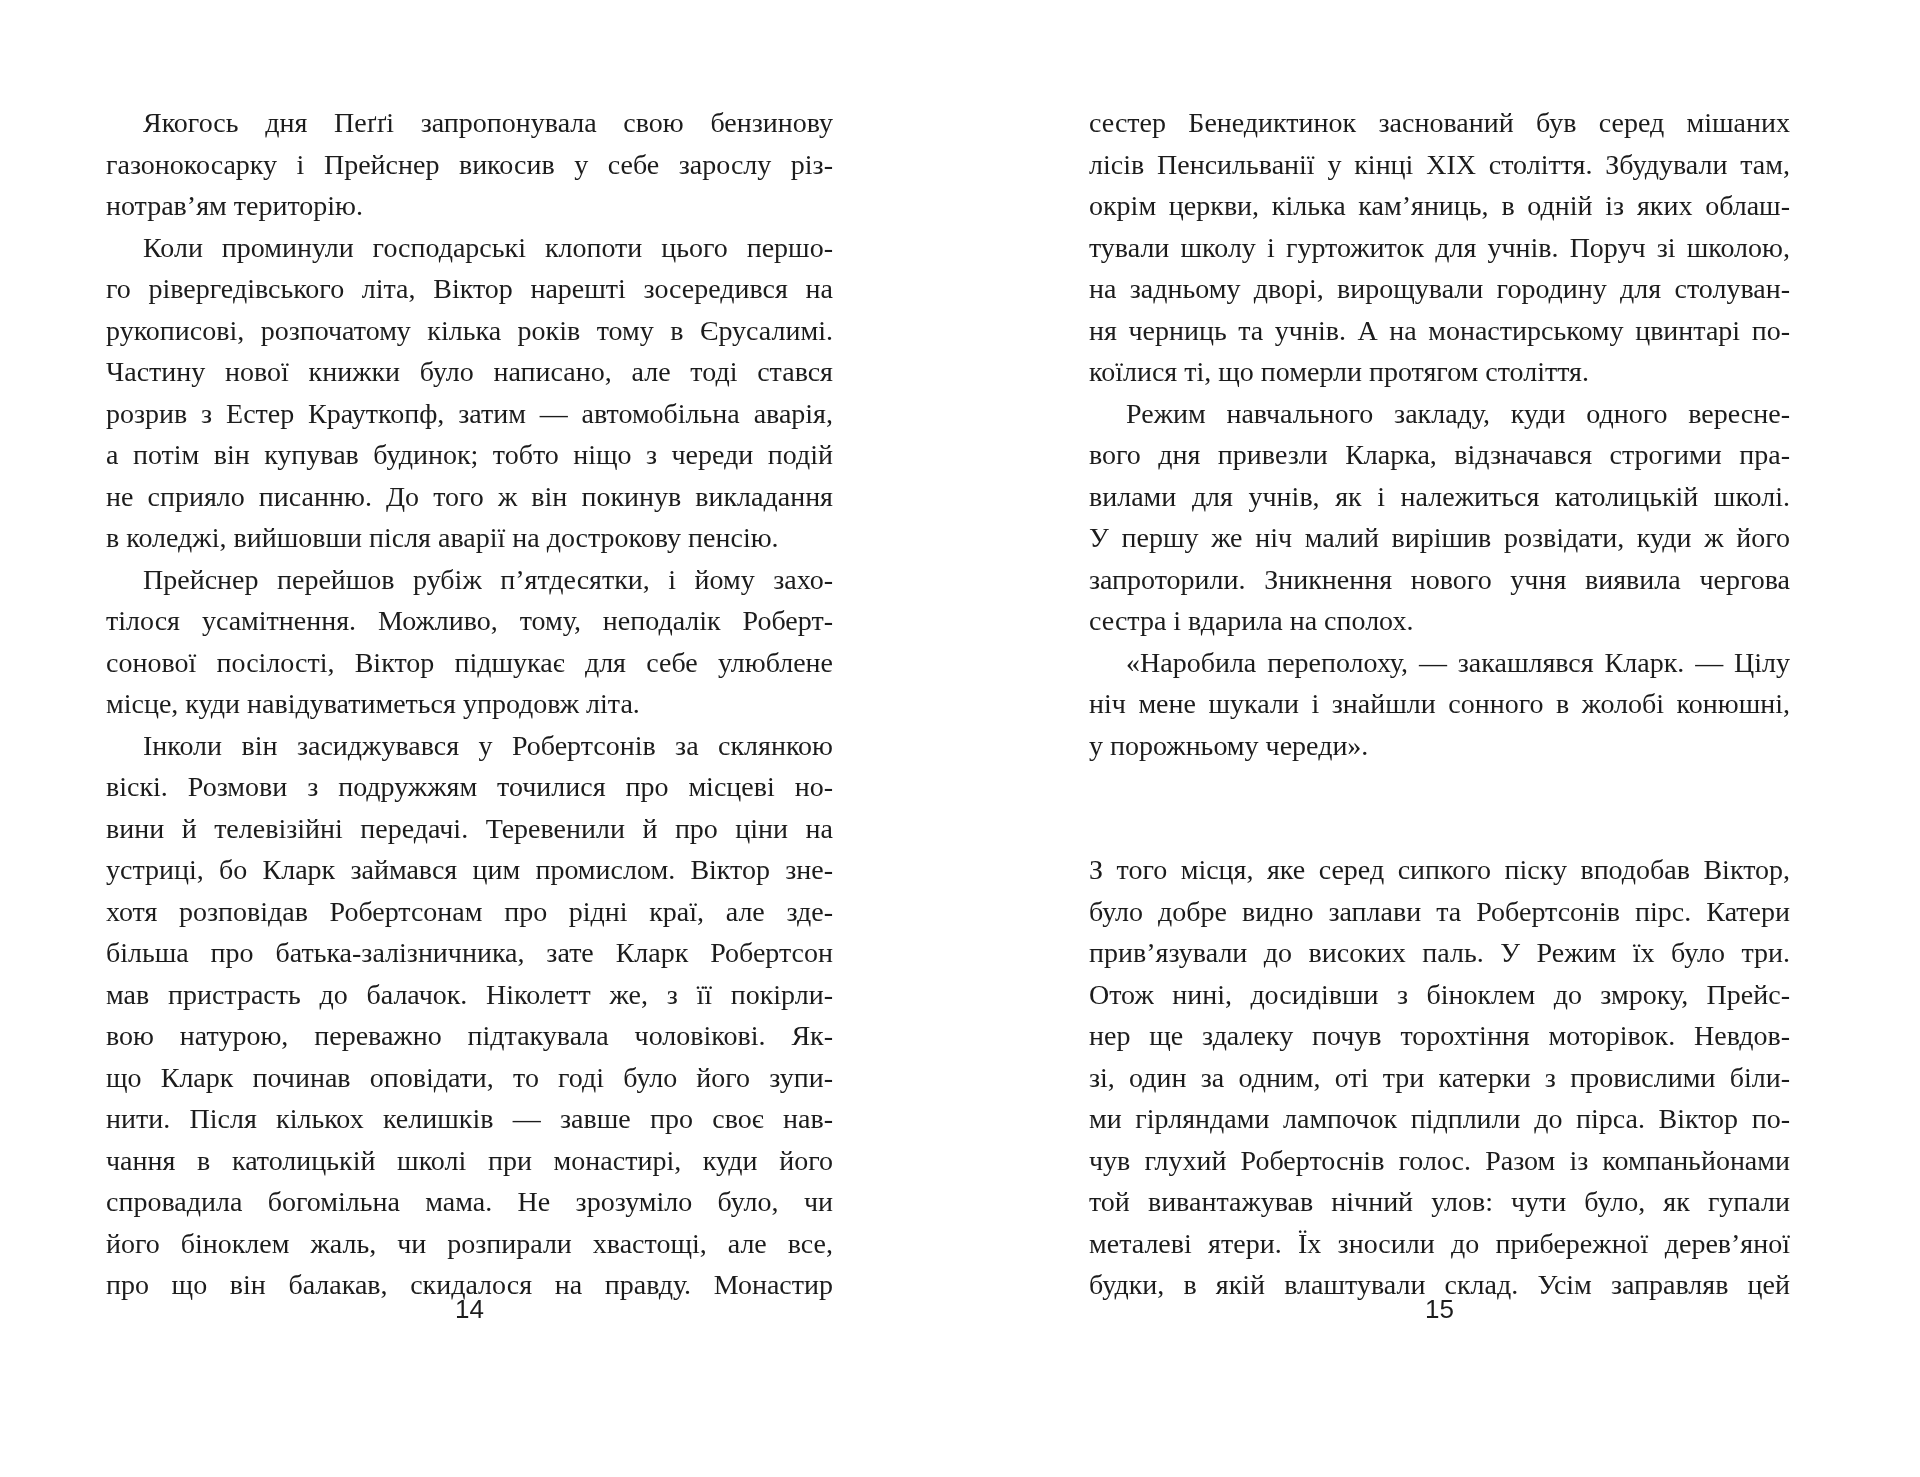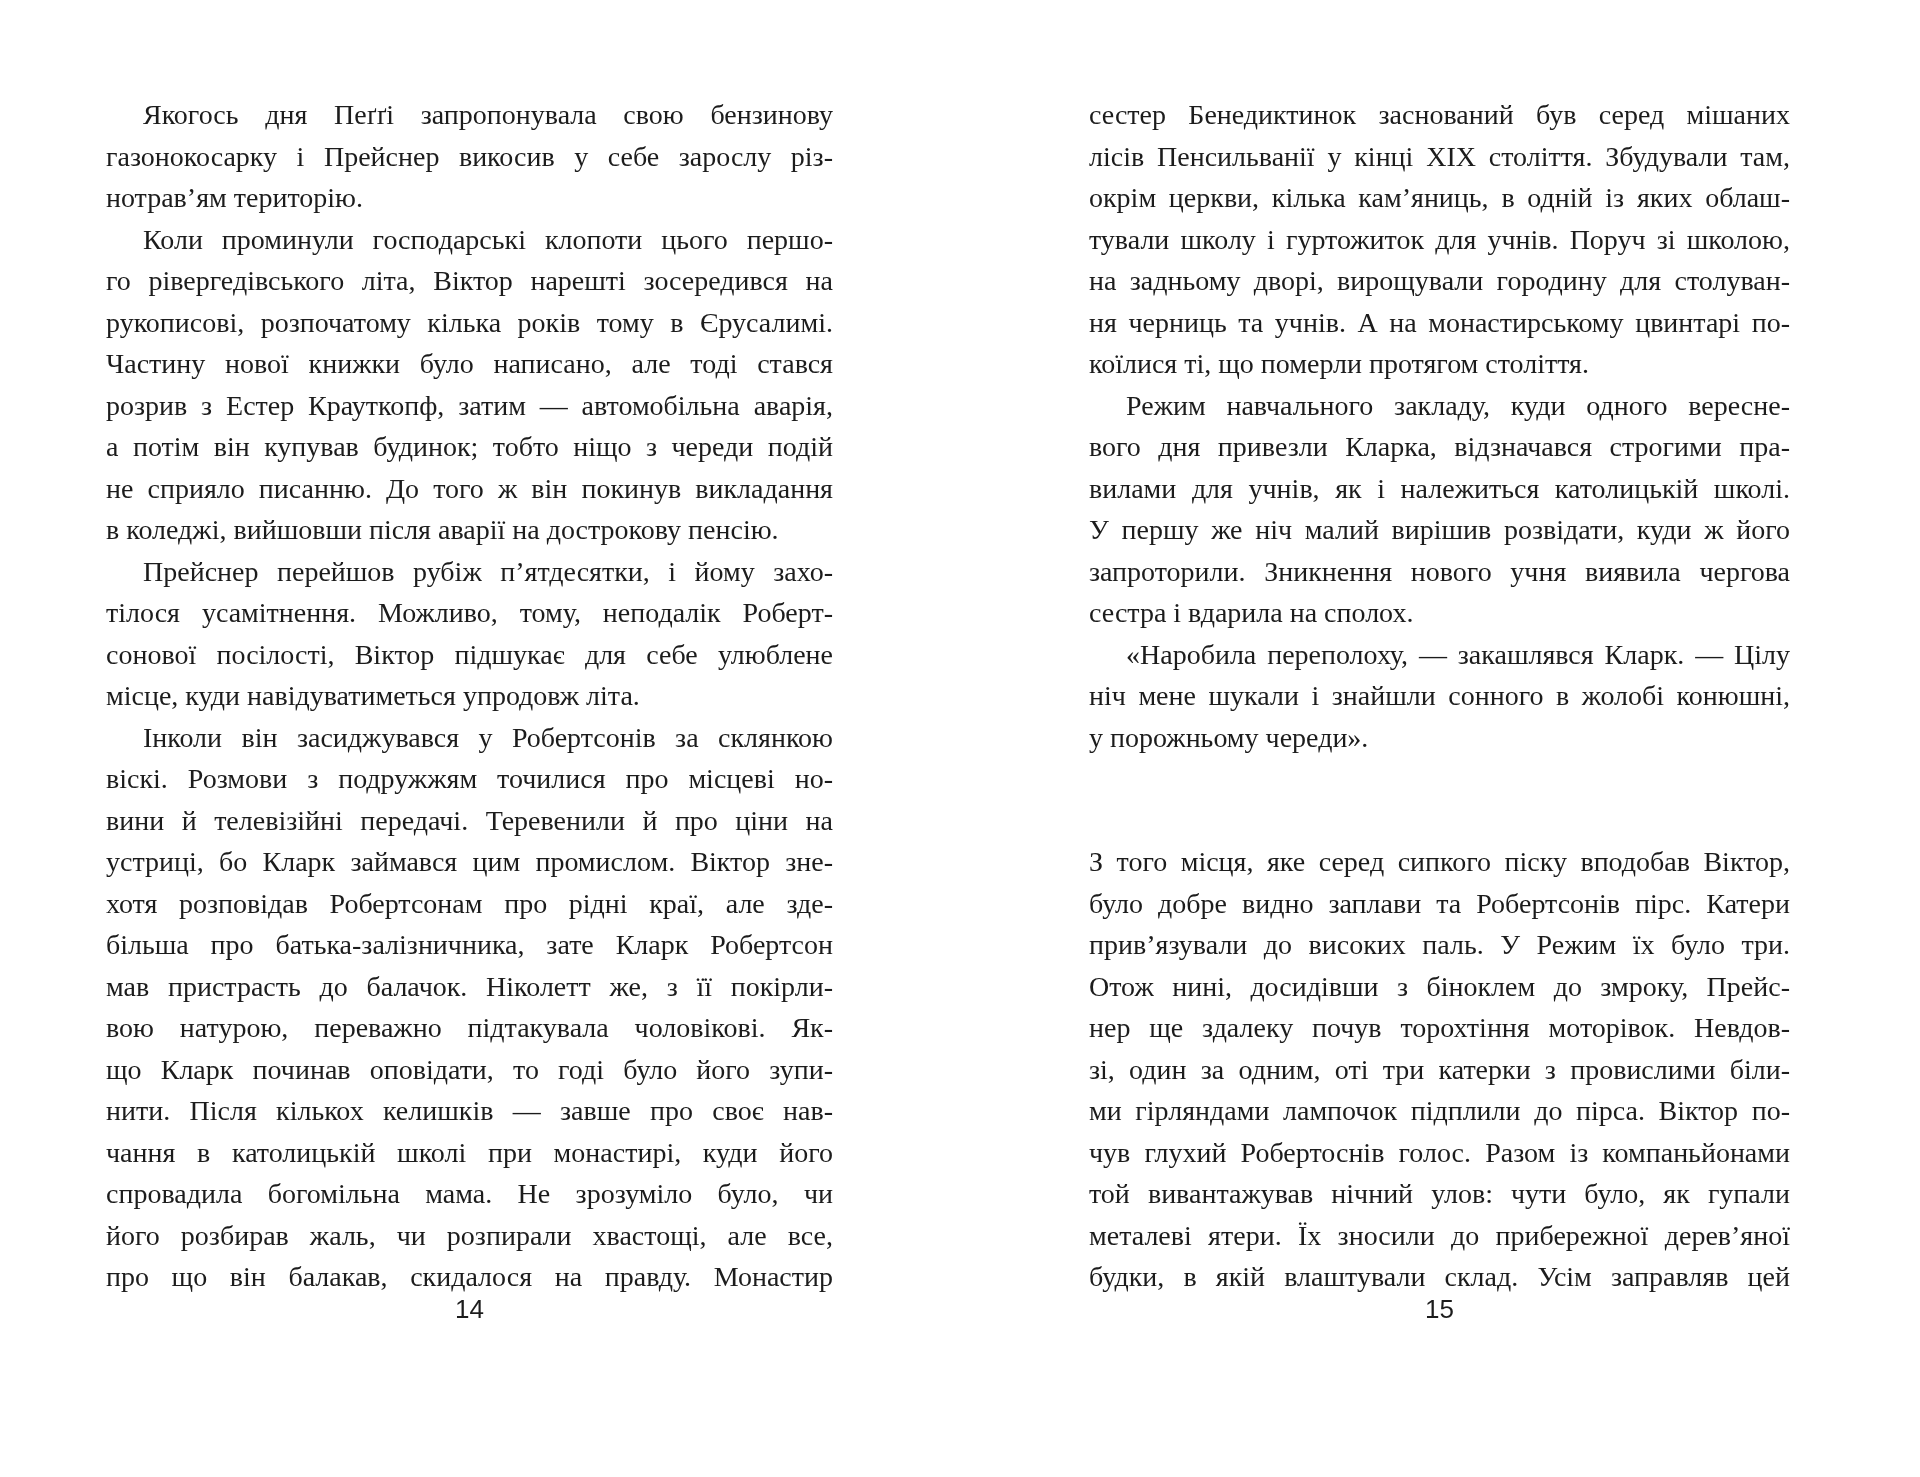--- a/index.html
+++ b/index.html
@@ -11,21 +11,21 @@
     position: relative;
     width: 1920px;
     height: 1477px;
     background: #ffffff;
     overflow: hidden;
     font-family: "Liberation Serif", "DejaVu Serif", serif;
     color: #1c1c1c;
   }
   .text-block {
     position: absolute;
-    top: 94px;
+    top: 102px;
     font-size: 28px;
     line-height: 41.5px;
     color: #1c1c1c;
   }
   #text-block-left  { left: 106px;  width: 727px; }
   #text-block-right { left: 1089px; width: 701px; }
 
   .paragraph { margin: 0; padding: 0; }
 
   .line {
@@ -89,21 +89,21 @@
         <div class="line">вини й телевізійні передачі. Теревенили й про ціни на</div>
         <div class="line">устриці, бо Кларк займався цим промислом. Віктор зне-</div>
         <div class="line">хотя розповідав Робертсонам про рідні краї, але зде-</div>
         <div class="line">більша про батька-залізничника, зате Кларк Робертсон</div>
         <div class="line">мав пристрасть до балачок. Ніколетт же, з її покірли-</div>
         <div class="line">вою натурою, переважно підтакувала чоловікові. Як-</div>
         <div class="line">що Кларк починав оповідати, то годі було його зупи-</div>
         <div class="line">нити. Після кількох келишків — завше про своє нав-</div>
         <div class="line">чання в католицькій школі при монастирі, куди його</div>
         <div class="line">спровадила богомільна мама. Не зрозуміло було, чи</div>
-        <div class="line">його розбирав жаль, чи розпирали хвастощі, але все,</div>
+        <div class="line">його біноклем жаль, чи розпирали хвастощі, але все,</div>
         <div class="line">про що він балакав, скидалося на правду. Монастир</div>
       </div>
     </div>
 
   <div id="text-block-right" class="text-block">
       <div class="paragraph">
         <div class="line">сестер Бенедиктинок заснований був серед мішаних</div>
         <div class="line">лісів Пенсильванії у кінці XIX століття. Збудували там,</div>
         <div class="line">окрім церкви, кілька кам’яниць, в одній із яких облаш-</div>
         <div class="line">тували школу і гуртожиток для учнів. Поруч зі школою,</div>

